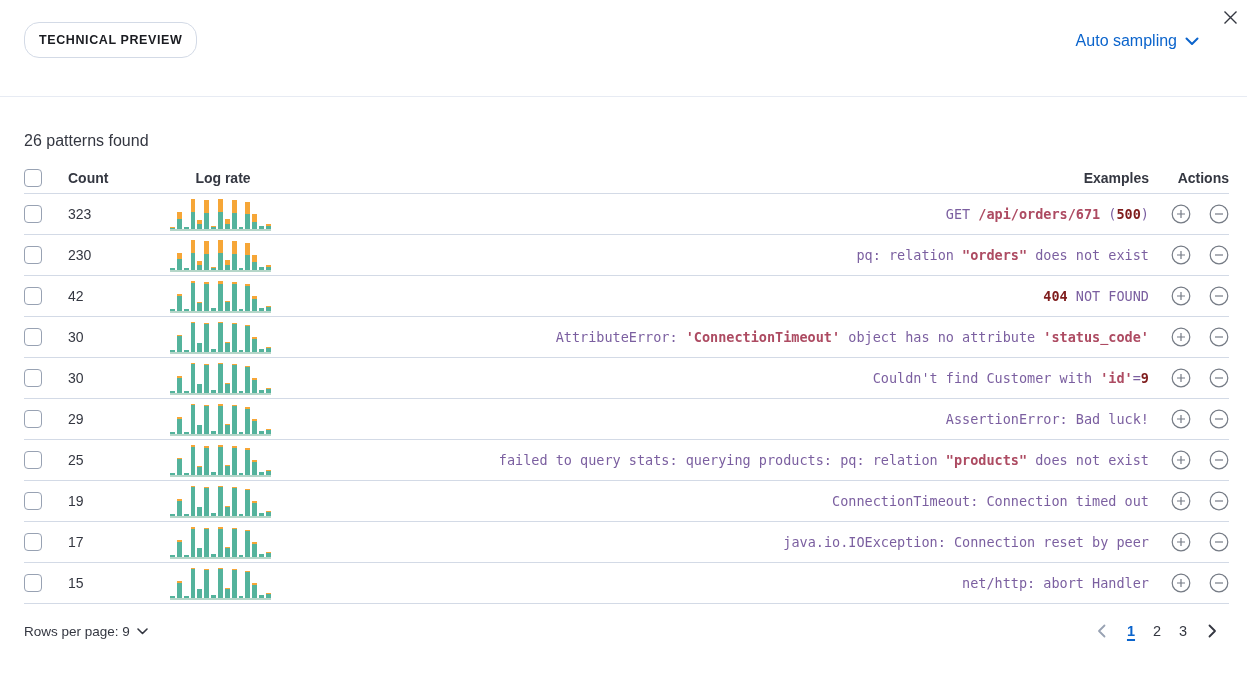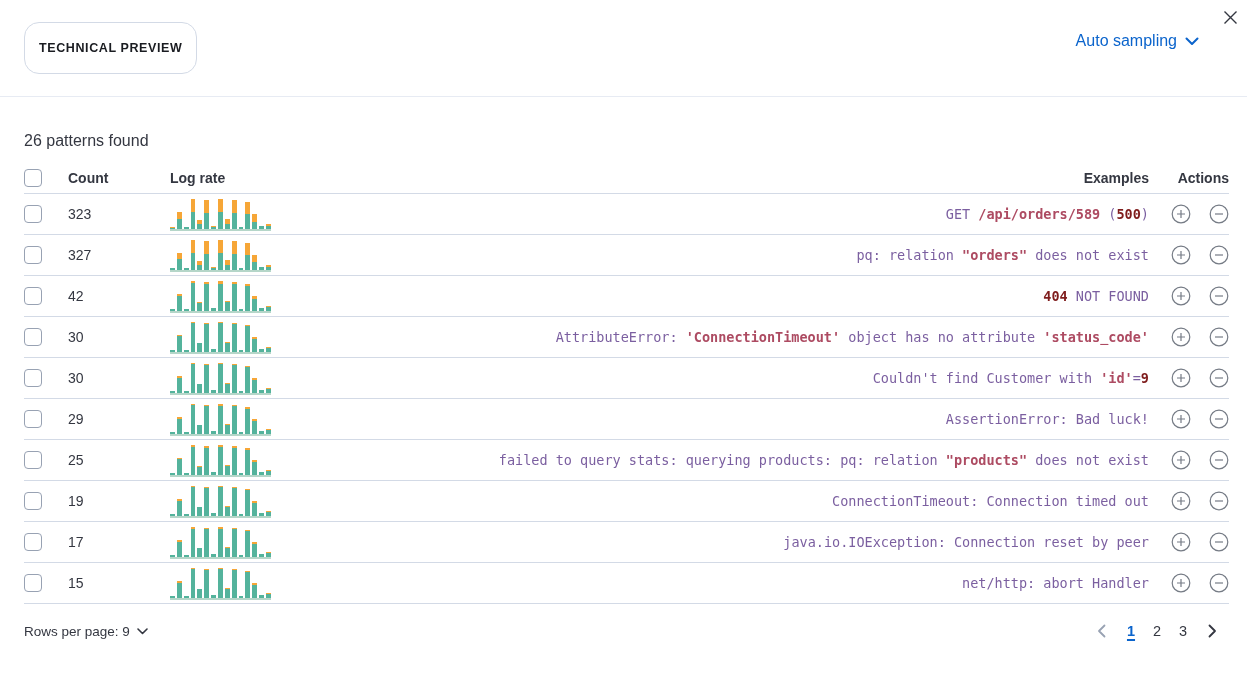--- a/index.html
+++ b/index.html
@@ -27,21 +27,21 @@
     margin: 0;
     font-size: 29px;
     font-weight: 700;
     letter-spacing: -0.4px;
     color: #1a1c21;
     line-height: 1.2;
   }
   .badge {
     border: 1px solid #d3dae6;
     border-radius: 15px;
-    padding: 18px 14px;
+    padding: 10px 14px;
     font-size: 12.5px;
     font-weight: 700;
     letter-spacing: 0.6px;
     color: #1a1c21;
     white-space: nowrap;
     background: #fff;
   }
   .sampling-btn {
     background: none; border: none; cursor: pointer;
     display: flex; align-items: center; gap: 8px;
@@ -74,21 +74,21 @@
     border-bottom: 1px solid #d3dae6;
     font-size: 14px; font-weight: 700; color: #343741;
   }
   .row {
     display: flex; align-items: center;
     height: 41px;
     border-bottom: 1px solid #d3dae6;
   }
   .col-check { width: 44px; display: flex; align-items: center; }
   .col-count { width: 102px; font-size: 14px; }
-  .col-lograte { width: 106px; }
+  .col-lograte { width: 106px; text-align: center; }
   .col-examples { flex: 1; overflow: hidden; white-space: nowrap; text-align: right; }
   .col-actions { width: 80px; display: flex; justify-content: flex-end; gap: 18px; align-items: center; }
   .col-actions.hdr { display: block; text-align: right; }
 
   .checkbox {
     width: 18px; height: 18px;
     border: 1px solid #98a2b3;
     border-radius: 4px;
     background: #fff;
     display: inline-block;
@@ -237,42 +237,42 @@
               <div class="bar">
                 <div class="o" style="height: 0px;"></div>
                 <div class="t" style="height: 2.4px;"></div>
               </div>
               <div class="bar">
                 <div class="o" style="height: 2.4px;"></div>
                 <div class="t" style="height: 2.4px;"></div>
               </div>
             </div>
     </div>
-    <div class="col-examples mono"><span class="tk-p">GET </span><span class="tk-a">/api/orders/589</span><span class="tk-p"> (</span><span class="tk-n">500</span><span class="tk-p">)</span></div>
+    <div class="col-examples mono"><span class="tk-p">GET </span><span class="tk-a">/api/orders/671</span><span class="tk-p"> (</span><span class="tk-n">500</span><span class="tk-p">)</span></div>
     <div class="col-actions">
       <button class="icon-btn">
         <svg width="20" height="20" viewBox="0 0 20 20">
           <circle cx="10" cy="10" r="8.8" stroke="#757b85" stroke-width="1.2" fill="none"></circle>
           <path d="M10 6 V14 M6 10 H14" stroke="#757b85" stroke-width="1.2" fill="none"></path>
         </svg>
       </button>
       <button class="icon-btn">
         <svg width="20" height="20" viewBox="0 0 20 20">
           <circle cx="10" cy="10" r="8.8" stroke="#757b85" stroke-width="1.2" fill="none"></circle>
           <path d="M6 10 H14" stroke="#757b85" stroke-width="1.2" fill="none"></path>
         </svg>
       </button>
     </div>
   </div>
 
   <div class="row">
     <div class="col-check">
       <span class="checkbox"></span>
     </div>
-    <div class="col-count">327</div>
+    <div class="col-count">230</div>
     <div class="col-lograte">
       <div class="spark">
               <div class="bar">
                 <div class="o" style="height: 0.72px;"></div>
                 <div class="t" style="height: 1.08px;"></div>
               </div>
               <div class="bar">
                 <div class="o" style="height: 6.27px;"></div>
                 <div class="t" style="height: 10.23px;"></div>
               </div>

